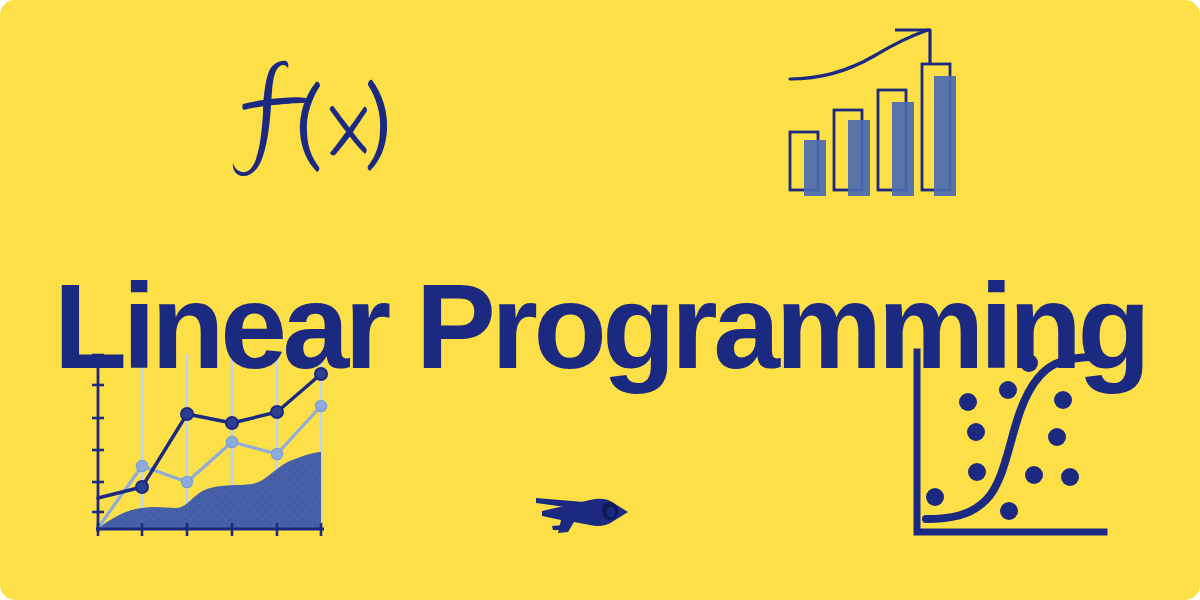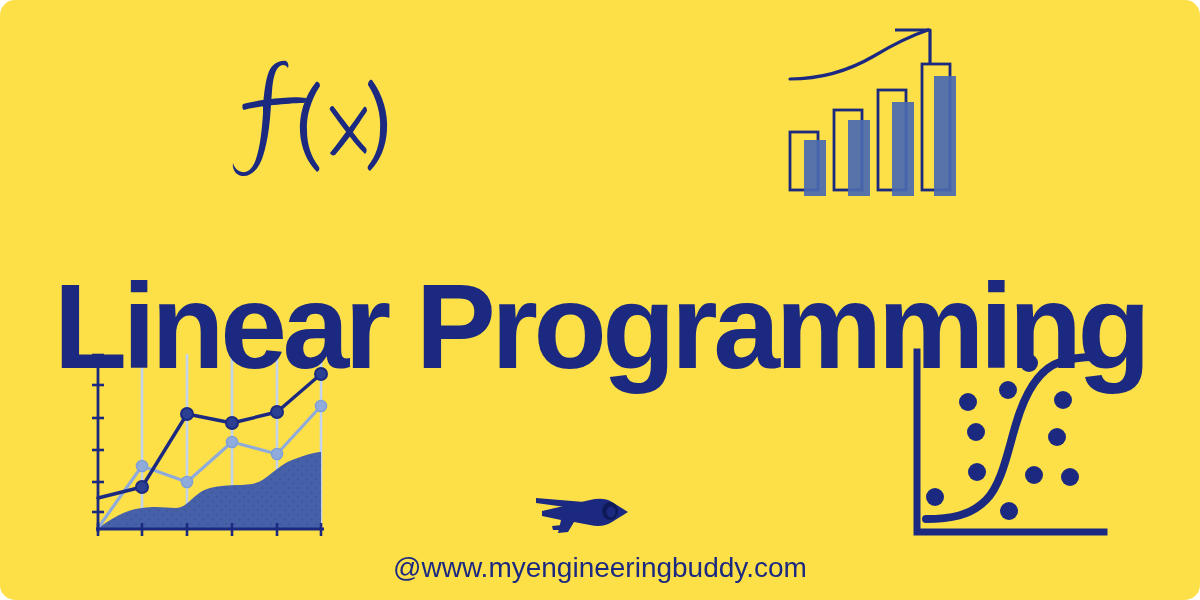--- a/index.html
+++ b/index.html
@@ -302,15 +302,14 @@
         <path d="M8 14 L56 18 L52 25 L8 19 Z"></path>
         <path d="M24 42 L44 40 L40 46 L25 46 Z"></path>
         <ellipse cx="82" cy="27" rx="8" ry="9" fill="#0e1a57"></ellipse>
         <ellipse cx="83" cy="28" rx="4.5" ry="5.5" fill="#1b2a80"></ellipse>
       </g>
     </svg>
   </div>
 
   <h1 id="title">Linear Programming</h1>
 
-  <div id="footer-url">@www.myengineeringbuddy.com</div>
 
 </div>
 
 </body></html>

